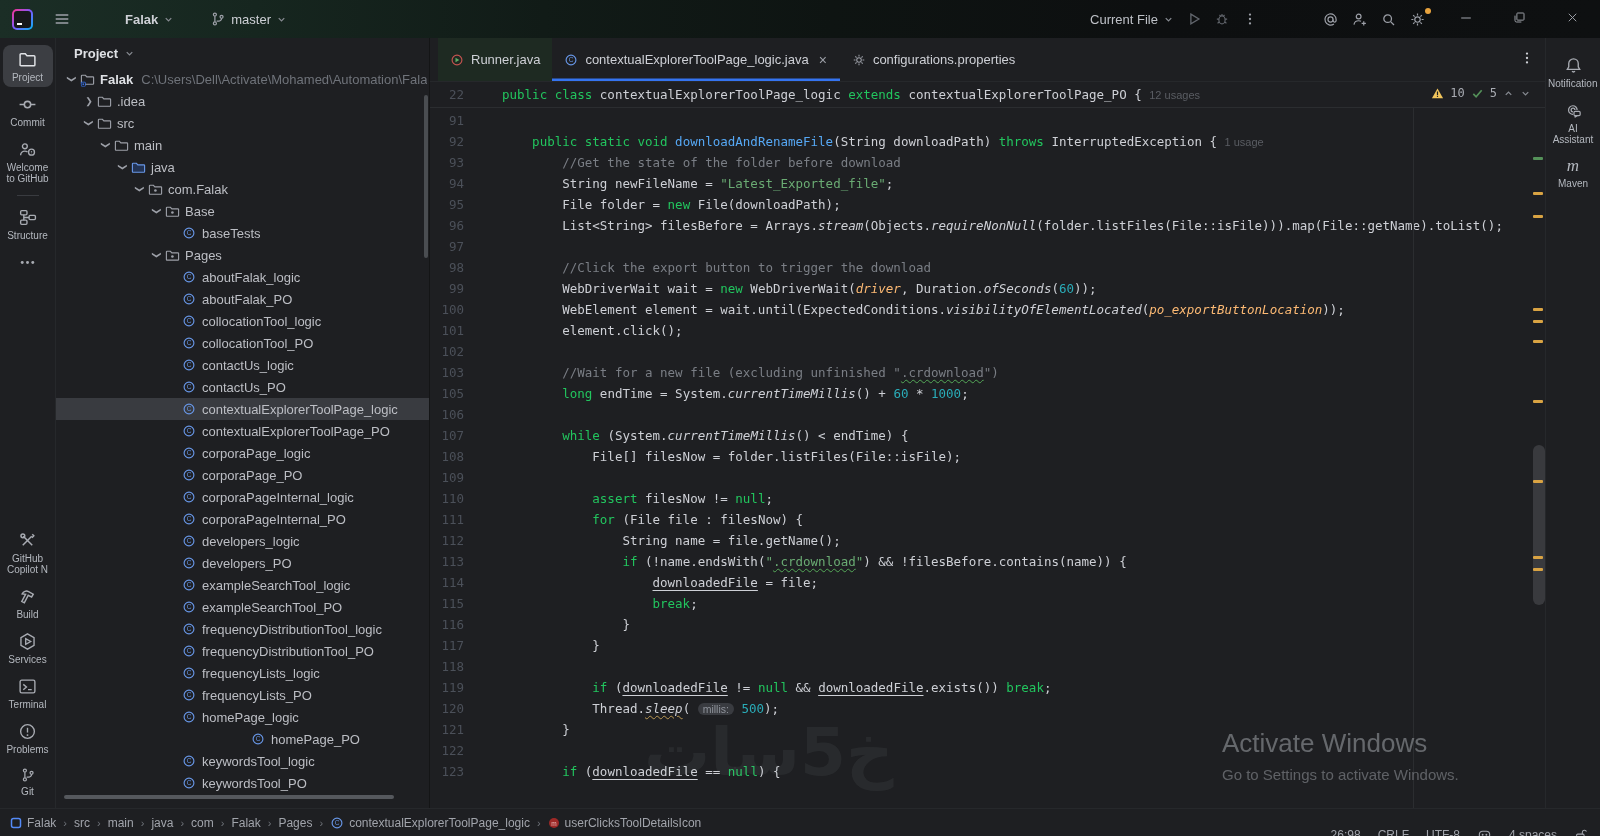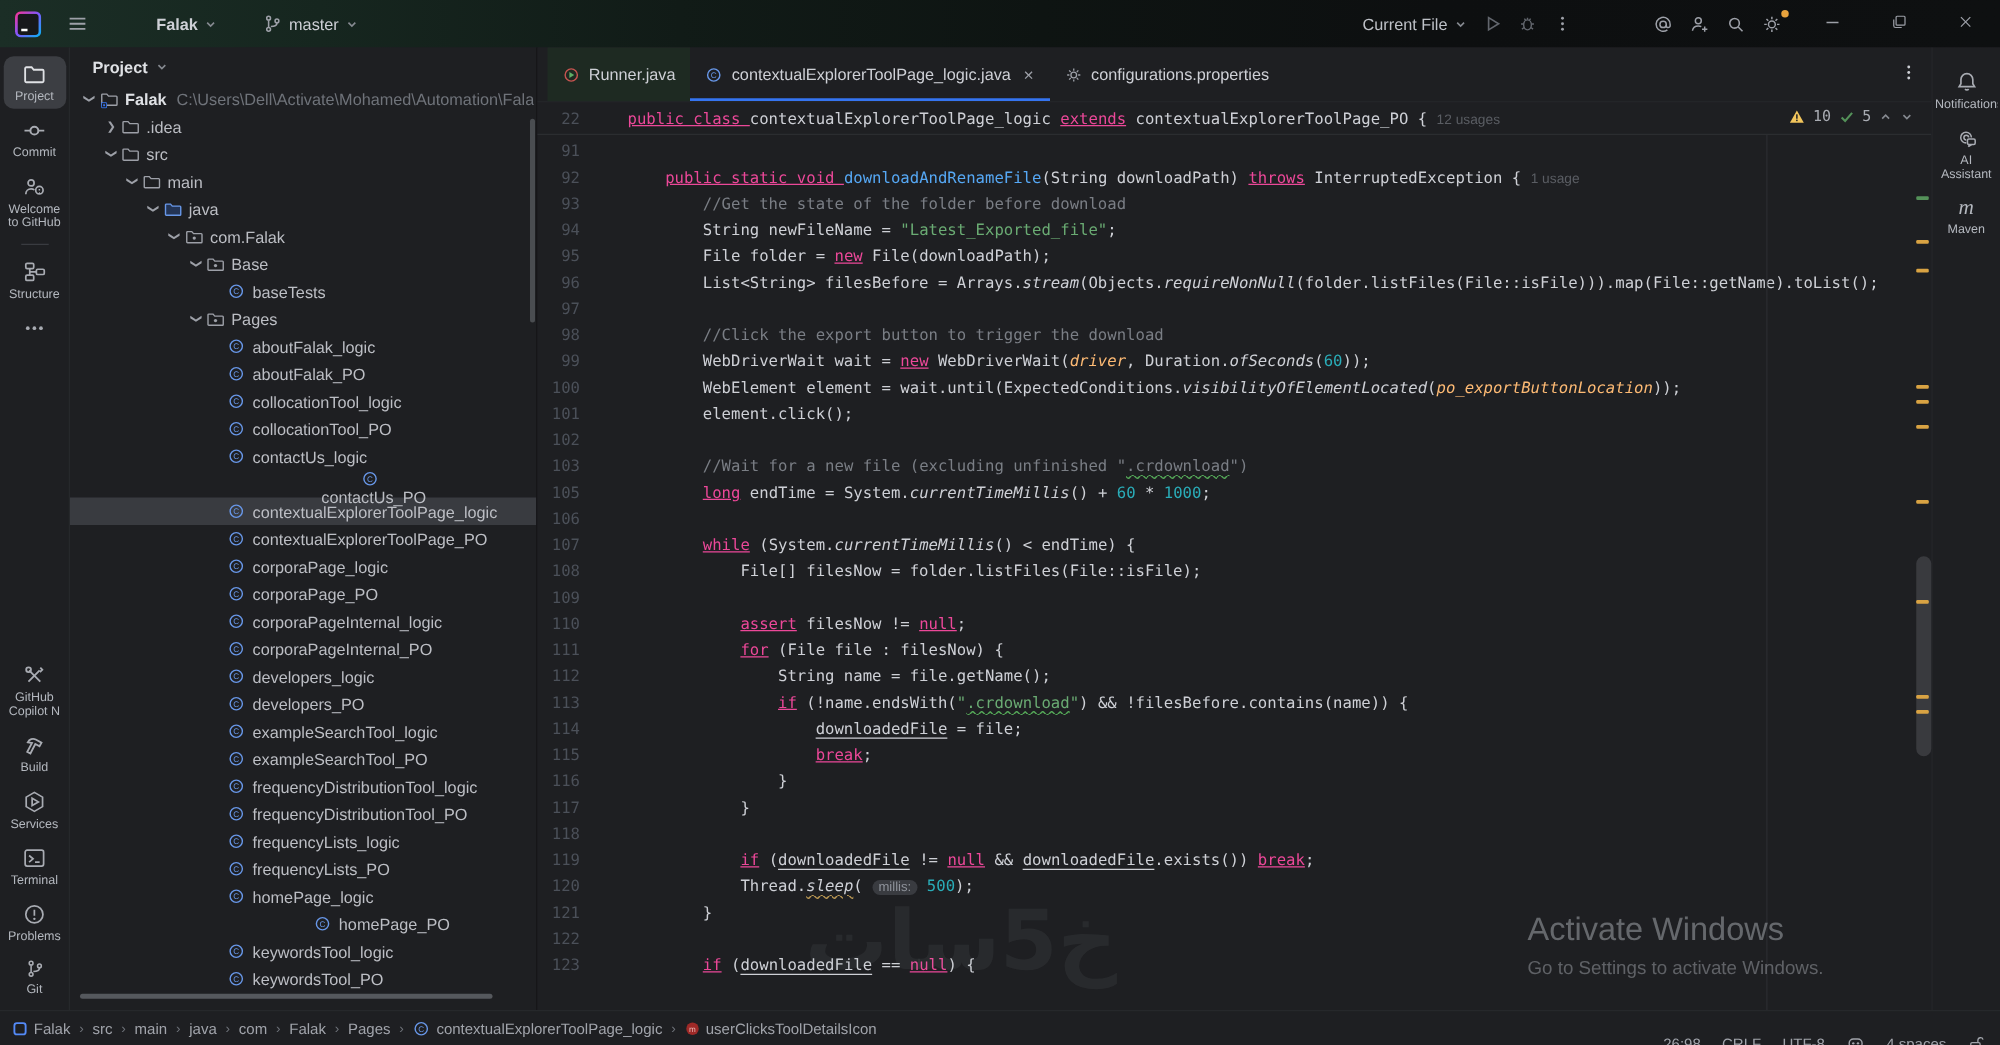--- a/index.html
+++ b/index.html
@@ -68,21 +68,21 @@
   .tab-kebab { margin-left:auto; align-self:center; padding:4px 10px; color:#CED0D6; }
 
   .codefont { font-family:"DejaVu Sans Mono",monospace; font-size:12.5px; }
   .sticky { height:26px; flex:none; display:flex; align-items:center; border-bottom:1px solid #2B2D30; background:#1E1F22; position:relative; z-index:3; }
   .lnum { width:34px; flex:none; text-align:right; color:#4B5059; }
   .lcode { padding-left:38px; white-space:pre; }
   .cline { height:21px; display:flex; align-items:center; }
   .codearea { flex:1; overflow:hidden; position:relative; padding-top:2px; }
   .marginline { position:absolute; top:0; bottom:0; left:983px; width:1px; background:#2B2D30; z-index:0; }
 
-  .t-k { color:#ec4899;text-decoration:underline; }
+  .t-k { color:#22c55e; }
   .t-s { color:#6AAB73; }
   .t-c { color:#7A7E85; }
   .t-n { color:#2AACB8; }
   .t-m { color:#56A8F5; }
   .t-f { color:#fdba74; font-style:italic; }
   .t-i { font-style:italic; }
   .t-u { text-decoration:underline; text-underline-offset:3px; text-decoration-thickness:1px; }
   .t-g { text-decoration-line:underline; text-decoration-style:wavy; text-decoration-color:#54A857; text-decoration-thickness:1px; text-underline-offset:2px; }
   .t-y { text-decoration-line:underline; text-decoration-style:wavy; text-decoration-color:#BA9752; text-decoration-thickness:1px; text-underline-offset:2px; }
   .t-h { background:#393B40; color:#8F939B; border-radius:8px; padding:0 5px; font-size:10.5px; font-family:"Liberation Sans",sans-serif; }
@@ -488,21 +488,21 @@
           <div class="trow" style="padding-left: 110px;">
             <span class="tchev" style="font-size: 9px;"></span>
             <span class="ticon">
               <svg width="14" height="14" viewBox="0 0 16 16">
                 <circle cx="8" cy="8" r="5.6" fill="none" stroke="#6897E8" stroke-width="1.3"></circle>
                 <text x="8" y="10.7" text-anchor="middle" font-size="7.5" fill="#6897E8" font-family="Liberation Sans">C</text>
               </svg>
             </span>
             <span class="tlabel">contactUs_logic</span>
           </div>
-          <div class="trow" style="padding-left: 110px; flex-direction: column;">
+          <div class="trow" style="padding-left: 110px;">
             <span class="tchev" style="font-size: 9px;"></span>
             <span class="ticon">
               <svg width="14" height="14" viewBox="0 0 16 16">
                 <circle cx="8" cy="8" r="5.6" fill="none" stroke="#6897E8" stroke-width="1.3"></circle>
                 <text x="8" y="10.7" text-anchor="middle" font-size="7.5" fill="#6897E8" font-family="Liberation Sans">C</text>
               </svg>
             </span>
             <span class="tlabel">contactUs_PO</span>
           </div>
           <div class="trow sel" style="padding-left: 110px;">

